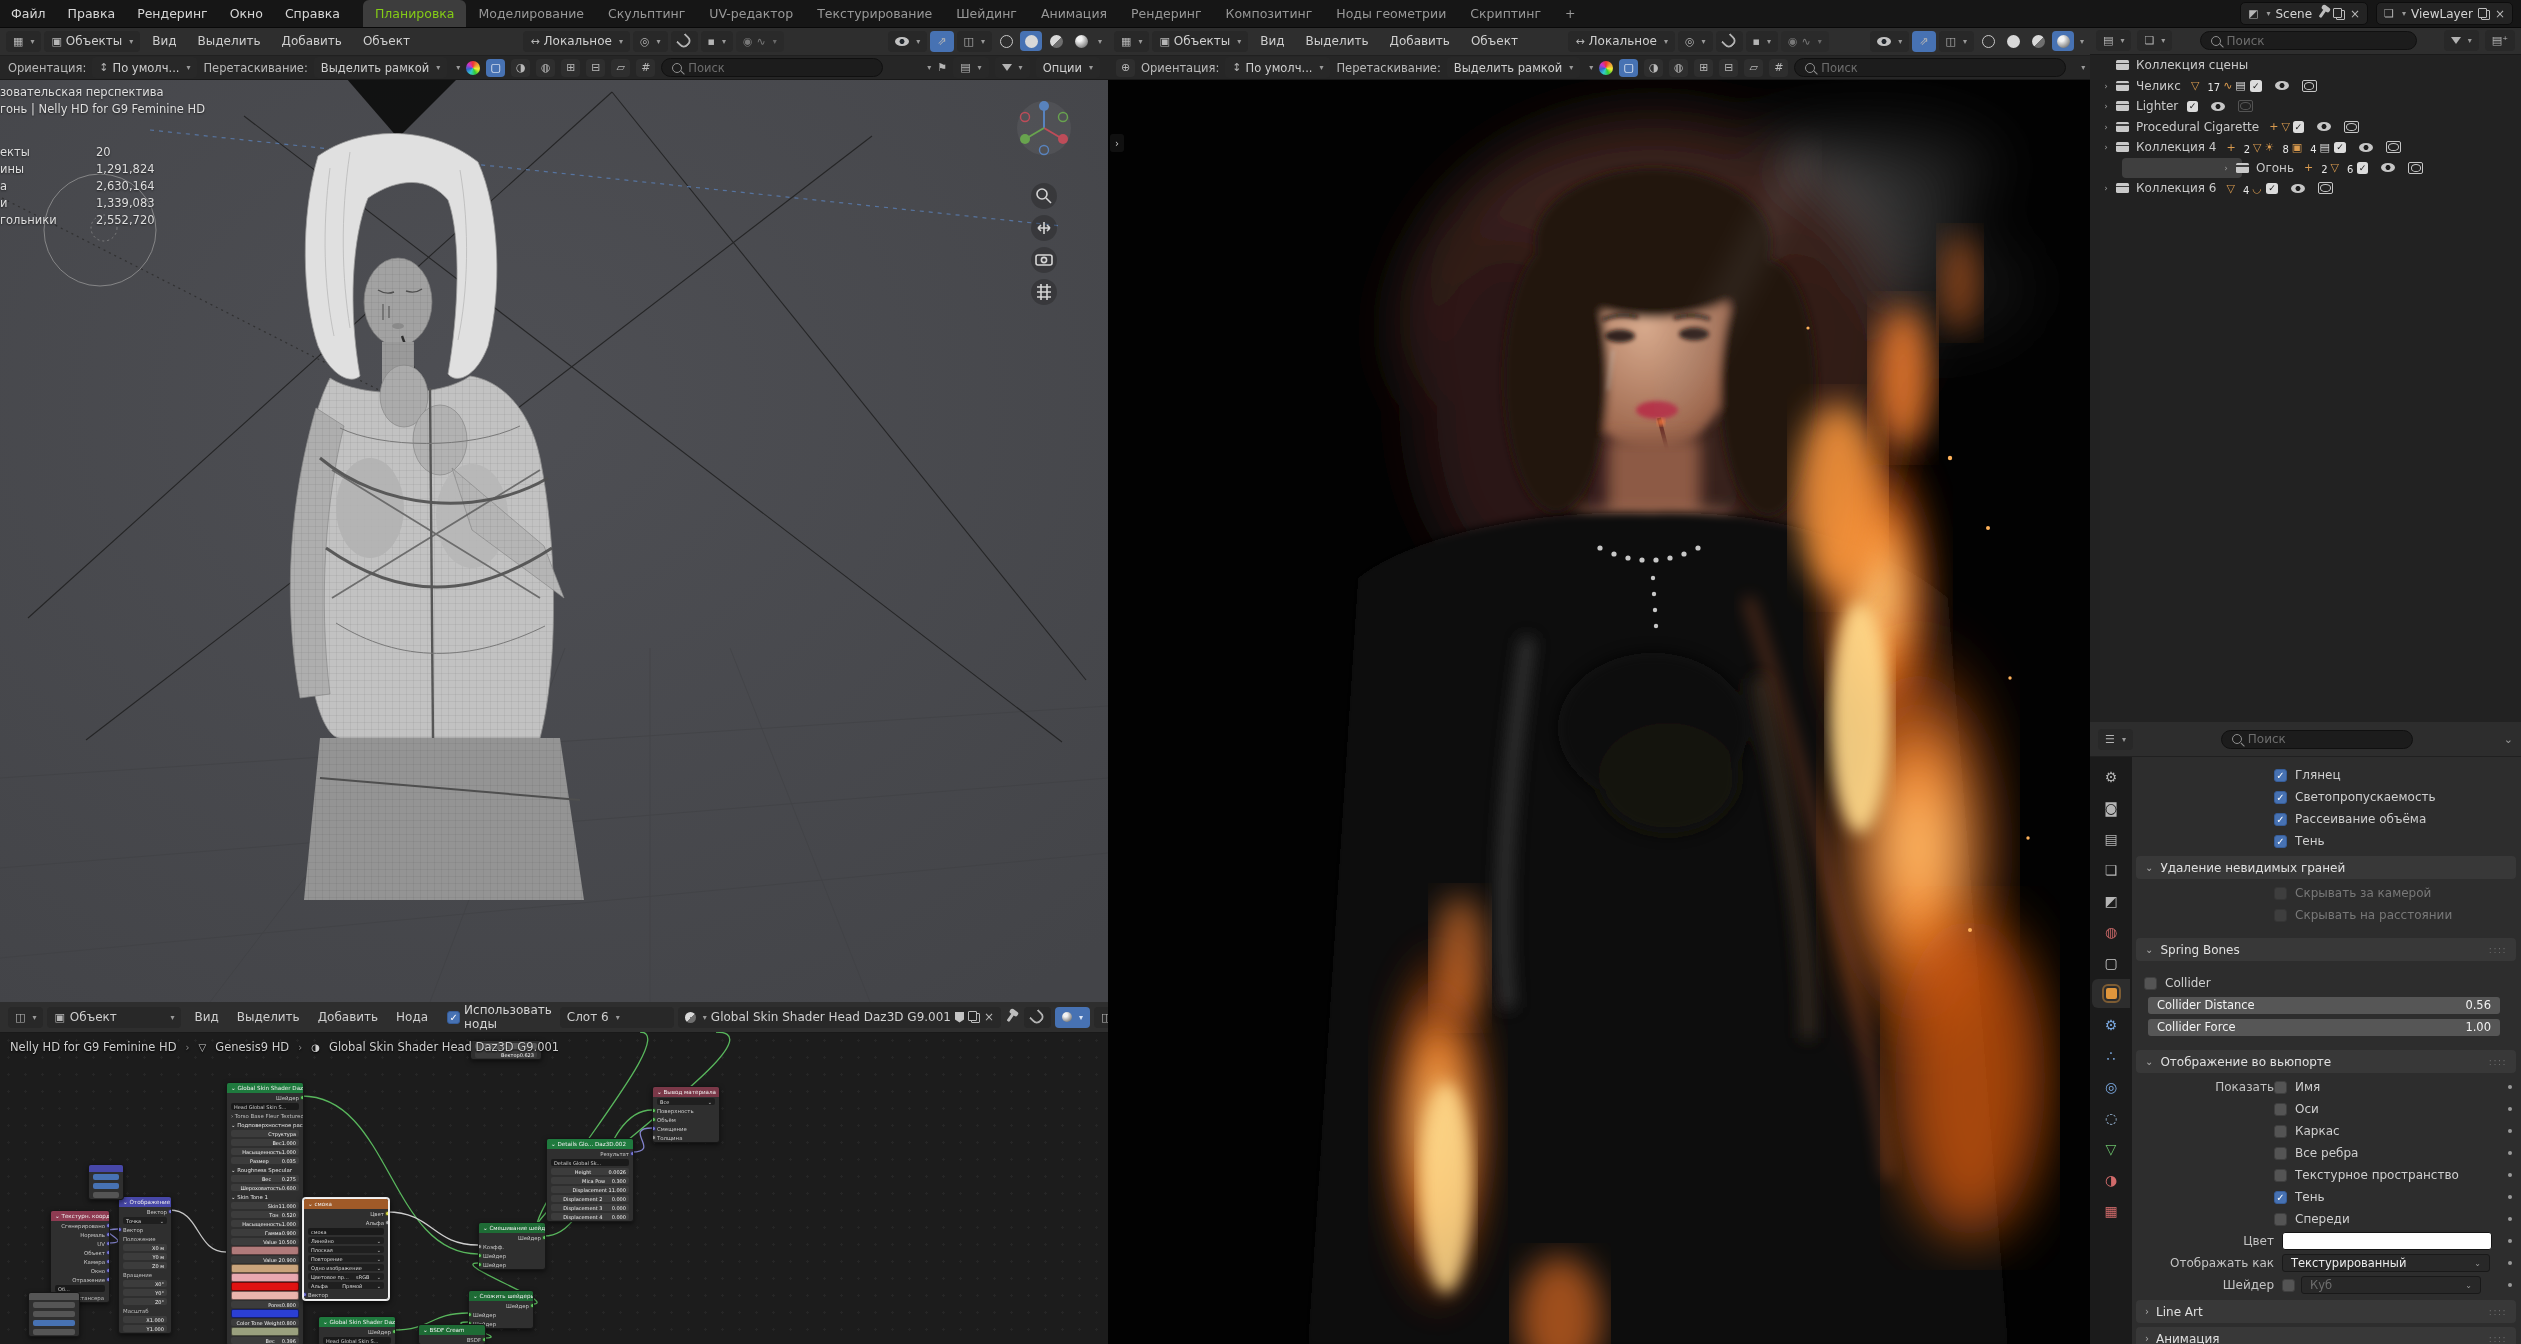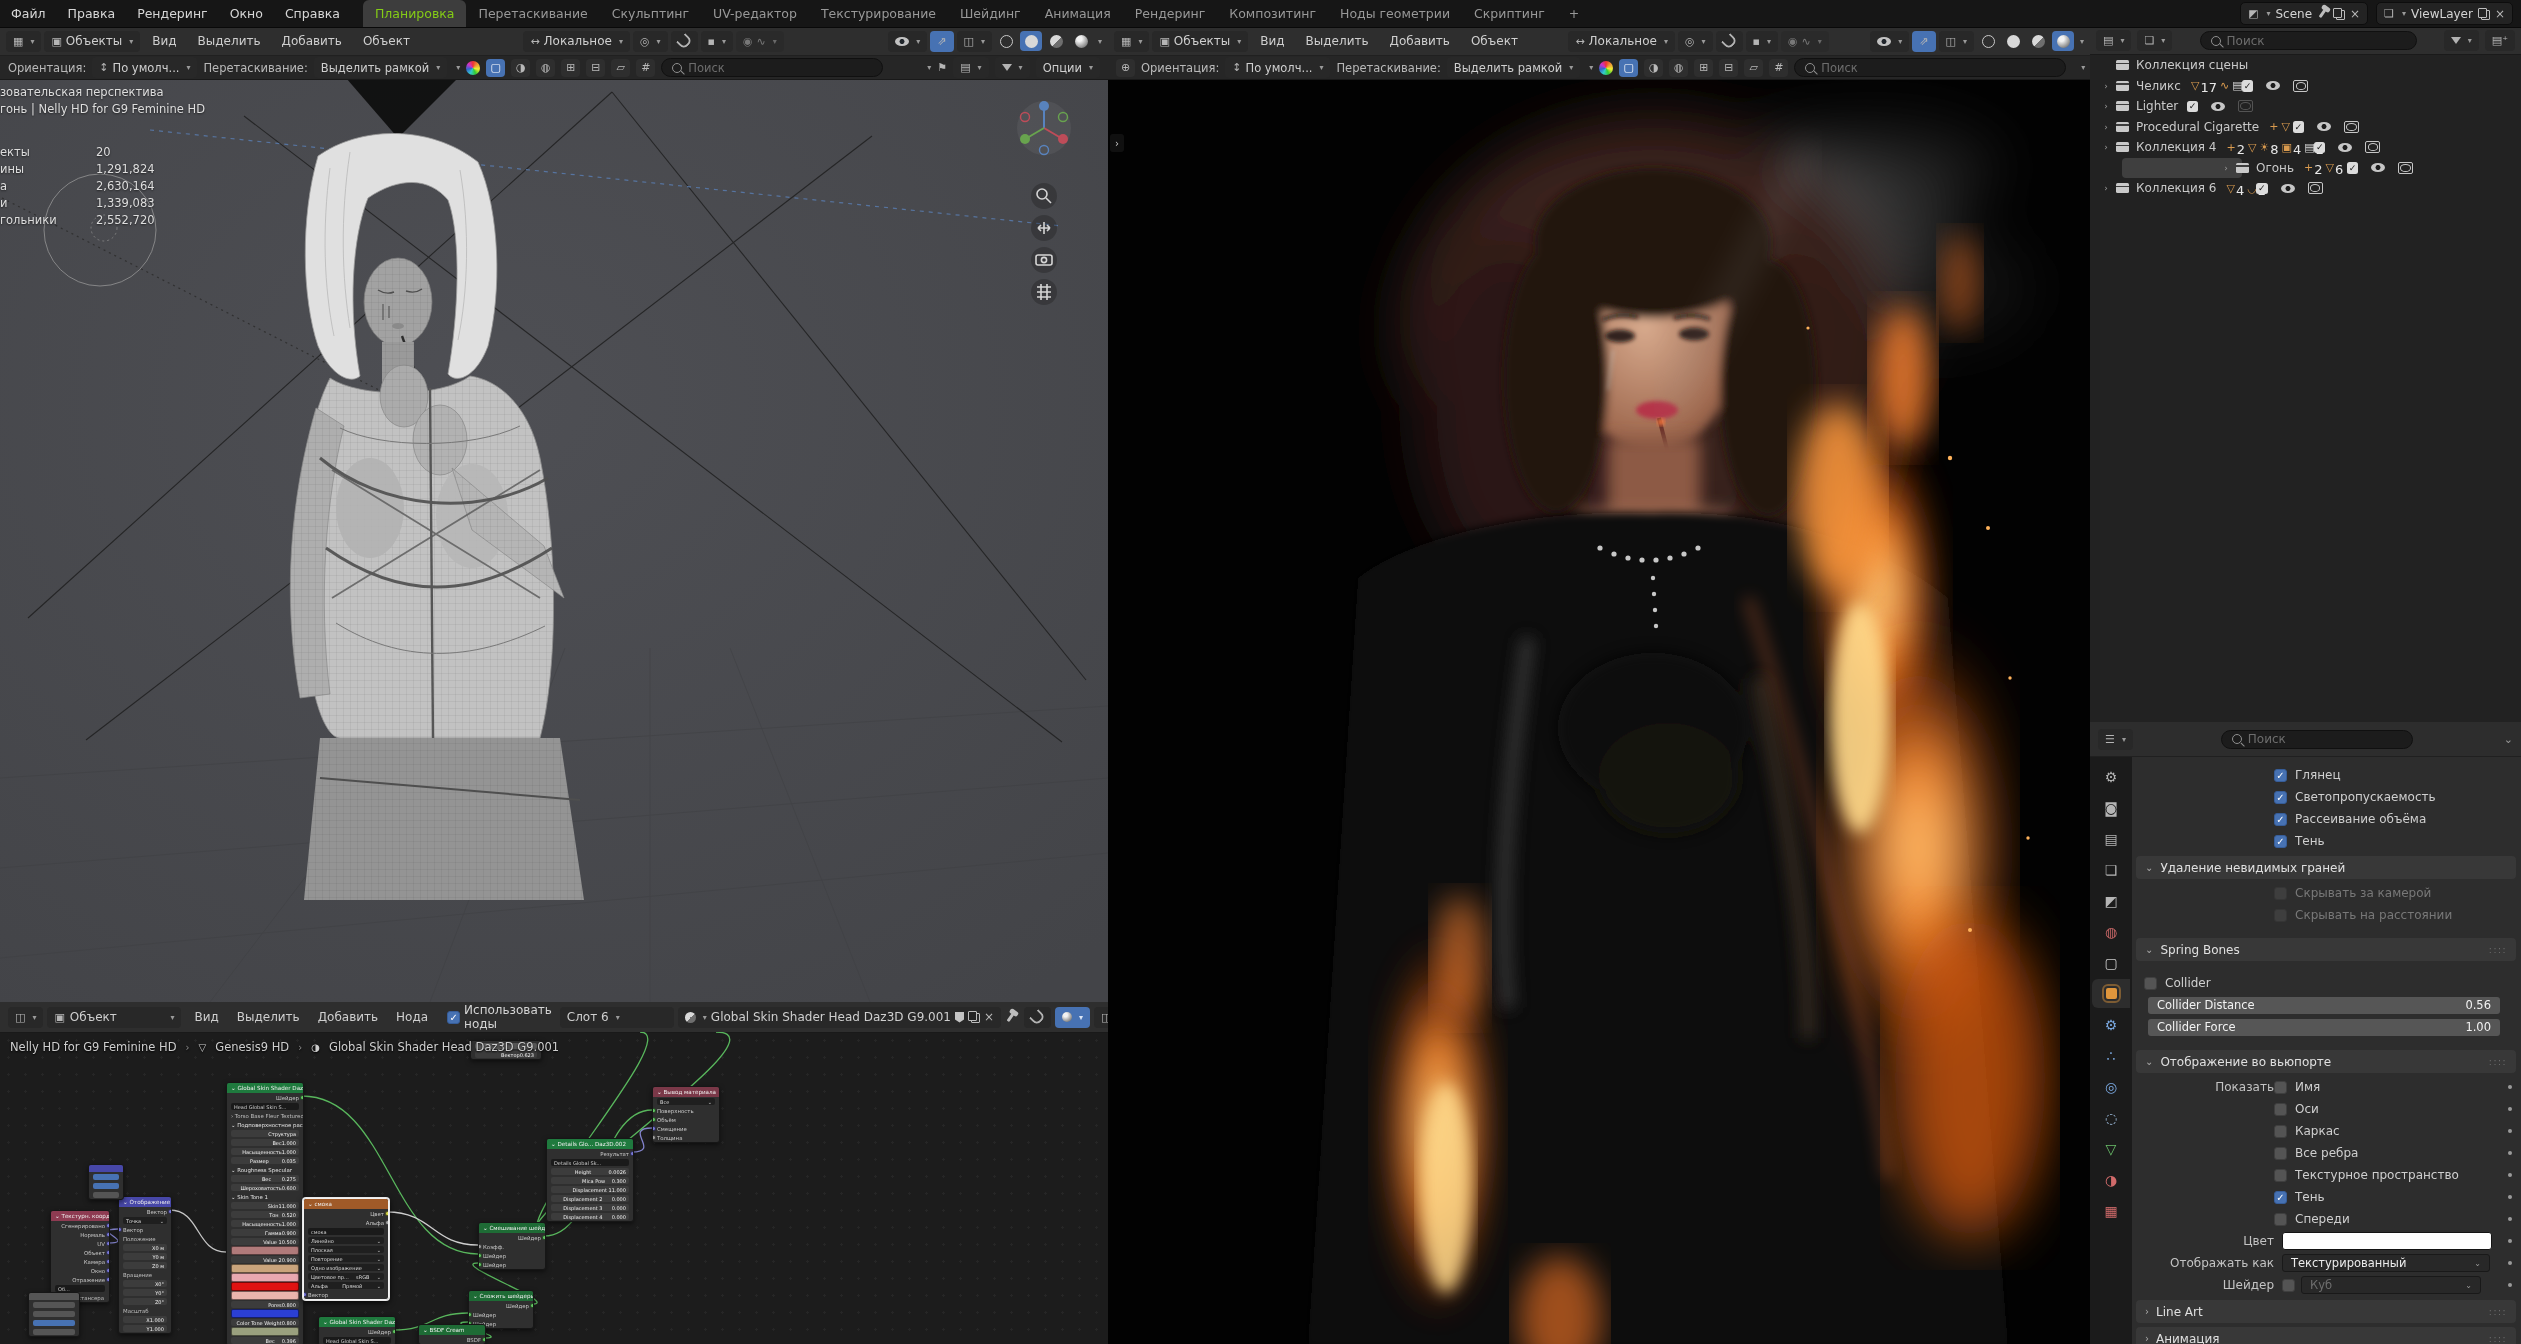--- a/index.html
+++ b/index.html
@@ -60,21 +60,21 @@
   
   #outliner{position:absolute;left:2090px;top:27px;width:431px;height:695px;background:#222222;border-bottom:2px solid #0c0c0c;overflow:hidden}
   .outl-header{height:27px;display:flex;align-items:center;gap:6px;padding:0 6px;background:#2e2e2e;border-bottom:1px solid #1a1a1a;font-size:12px}
   .orow{height:20.5px;display:flex;align-items:center;font-size:12px;color:#c9c9c9;padding-left:8px;position:relative}
   .ochev{width:16px;color:#999;font-size:9px;text-align:center;flex:none}
   .obox{width:13px;height:10px;background:#c9c9c9;border-radius:1.5px;position:relative;flex:none;margin:0 7px 0 2px}
   .obox::before{content:"";position:absolute;top:2.5px;left:0;right:0;height:1.6px;background:#3c3c3c}
   .olabel{margin-right:10px;white-space:nowrap}
   .badges{display:flex;gap:3px;align-items:center;color:#d99a4e;font-size:11px}
   .badge{display:flex;align-items:flex-end;line-height:11px}
-  .badge .cnt{font-size:13px;color:#e8e8e8;margin-left:1px;transform:translateY(2px)}
+  .badge .cnt{font-size:10px;color:#e8e8e8;margin-left:8px;transform:translateY(2px)}
   .badge.gray{color:#d8d8d8}
   .otoggles{position:absolute;right:10px;display:flex;gap:13px;align-items:center}
   .t-chk{width:11.5px;height:11.5px;background:#dcdcdc;border-radius:2.5px;color:#151515;font-size:9px;display:flex;align-items:center;justify-content:center;font-weight:bold}
   .t-eye{width:14px;height:9px;border-radius:50%;background:radial-gradient(circle,#1c1c1c 2.2px,#c6c6c6 2.8px)}
   .t-cam{width:13px;height:10px;border:1.3px solid #c6c6c6;border-radius:2px;position:relative}
   .t-cam::after{content:"";position:absolute;inset:1.2px;border-radius:50%;border:1.2px solid #c6c6c6}
   .dim{opacity:.3}
   .ohl{position:absolute;left:24px;top:0;height:100%;width:120px;background:#3f3f3f;border-radius:4px;z-index:0}
   .orow>*{position:relative;z-index:1}
   
@@ -131,21 +131,21 @@
 </style>
 </head>
 <body>
 
 <div id="app">
 
   <header id="topbar">
     <div id="app-menus"><span class="menu-item">Файл</span><span class="menu-item">Правка</span><span class="menu-item">Рендеринг</span><span class="menu-item">Окно</span><span class="menu-item">Справка</span></div>
     <div id="ws-tabs">
         <span class="ws-tab active">Планировка</span>
-        <span class="ws-tab">Перетаскивание</span>
+        <span class="ws-tab">Моделирование</span>
         <span class="ws-tab">Скульптинг</span>
         <span class="ws-tab">UV-редактор</span>
         <span class="ws-tab">Текстурирование</span>
         <span class="ws-tab">Шейдинг</span>
         <span class="ws-tab">Анимация</span>
         <span class="ws-tab">Рендеринг</span>
         <span class="ws-tab">Композитинг</span>
         <span class="ws-tab">Ноды геометрии</span>
         <span class="ws-tab">Скриптинг</span>
         <span class="ws-tab">+</span>

